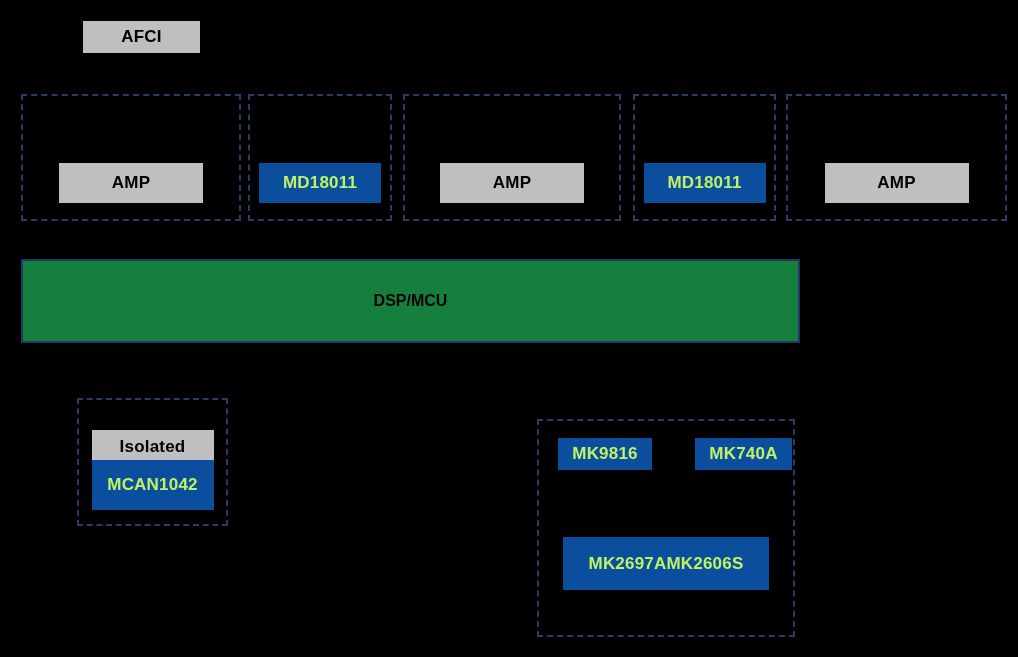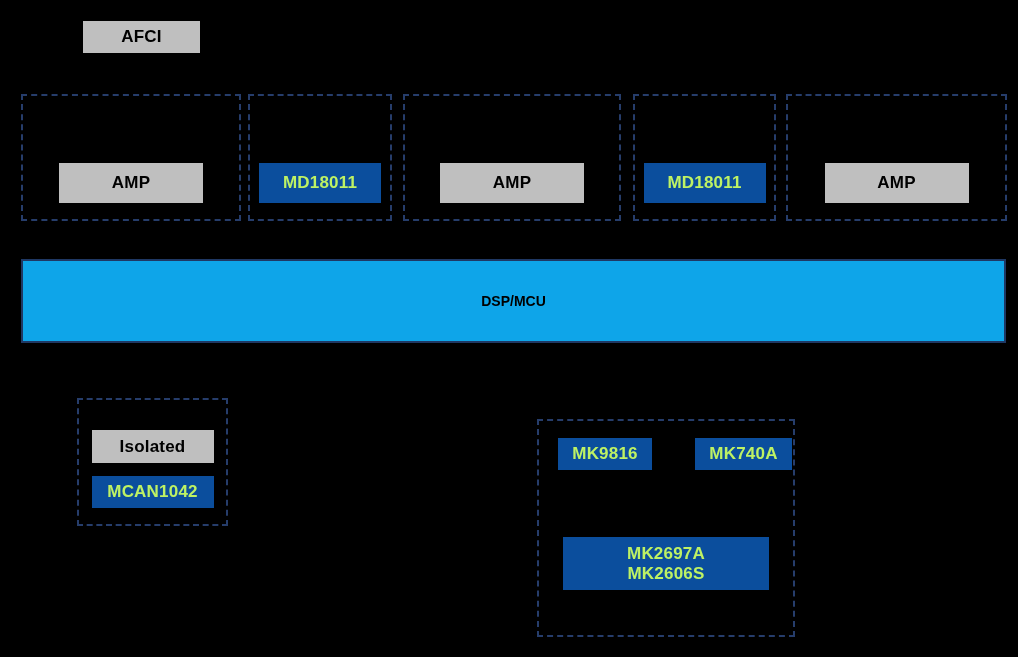--- a/index.html
+++ b/index.html
@@ -56,42 +56,42 @@
   .chip--amp      { width: 144px; }
   .chip--md18011  { width: 122px; }
 
   .chip--afci {
     left: 83px; top: 21px; width: 117px; height: 32px;
   }
 
   .dsp-bar {
     position: absolute;
     left: 21px; top: 259px;
-    width: 985px; height: 84px;
+    width: 779px; height: 84px;
     box-sizing: border-box;
-    background: #0ea5e9;
+    background: #15803d;
     border: 2px solid #1f3864;
     display: flex;
     align-items: center;
     justify-content: center;
     font-weight: bold;
-    font-size: 14px;
+    font-size: 16px;
     color: #000000;
   }
 
   
   .group--iso { left: 77px; top: 398px; width: 151px; height: 128px; }
   .chip--isolated { left: 50%; transform: translateX(-50%); top: 30px; width: 122px; height: 33px; }
-  .chip--mcan     { left: 50%; transform: translateX(-50%); top: 76px; width: 122px; height: 32px; }
+  .chip--mcan     { left: 50%; transform: translateX(-50%); top: 60px; width: 122px; height: 50px; }
 
   
   .group--pwr { left: 537px; top: 419px; width: 258px; height: 218px; }
   .chip--mk9816  { left: 19px;  top: 17px;  width: 94px;  height: 32px; }
   .chip--mk740a  { left: 156px; top: 17px;  width: 97px;  height: 32px; }
-  .chip--mkmain  { left: 24px;  top: 116px; width: 206px; height: 53px; flex-direction: column; line-height: 20px; }
+  .chip--mkmain  { left: 24px;  top: 116px; width: 206px; height: 53px; flex-direction: row; line-height: 20px; }
 </style>
 </head>
 <body>
 
 <div class="canvas">
 
   <div class="chip chip--gray chip--afci">AFCI</div>
 
   <div class="group group--row group--g1">
     <div class="chip chip--gray chip--amp">AMP</div>

